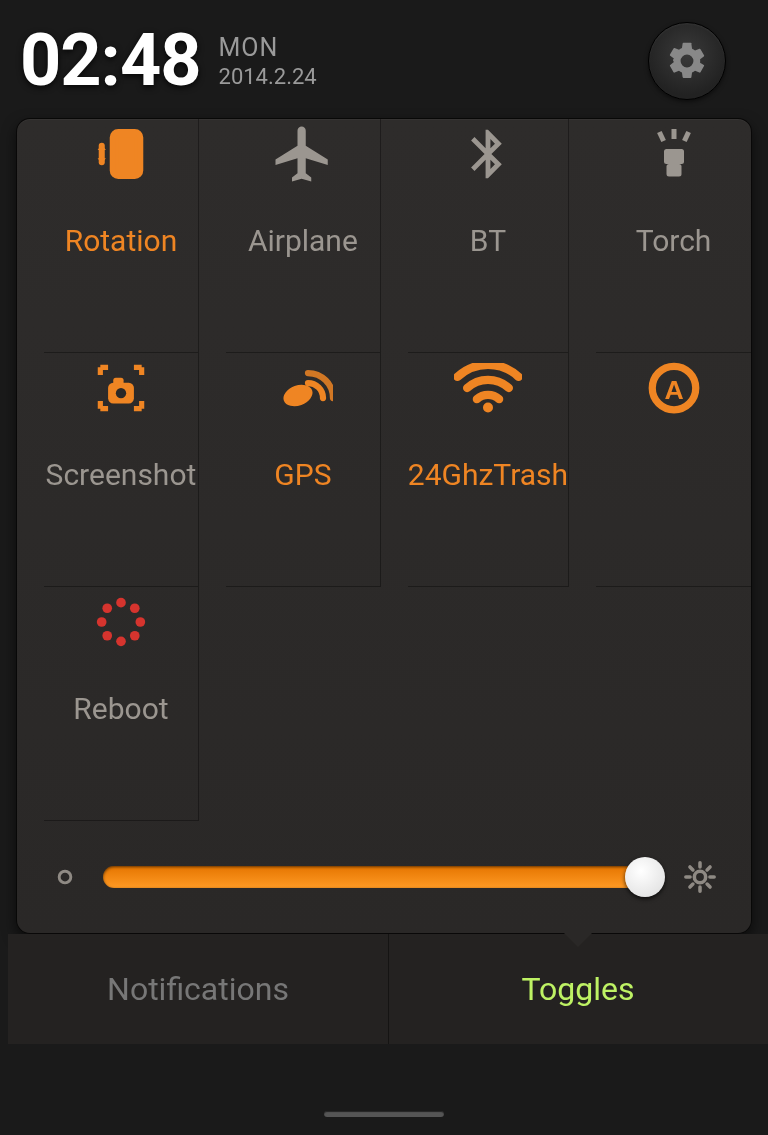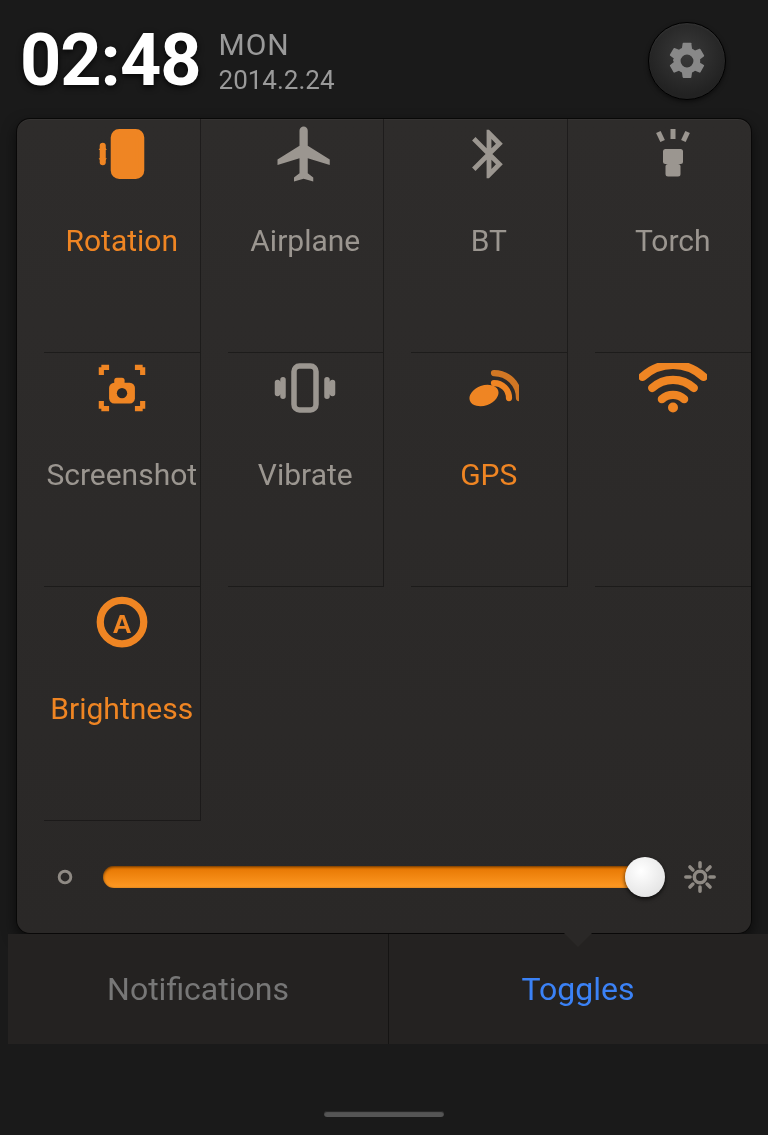--- a/index.html
+++ b/index.html
@@ -23,22 +23,22 @@
     font-weight: 700;
     letter-spacing: -1px;
     text-shadow: 0 2px 6px rgba(0,0,0,0.8);
     line-height: 1;
   }
   .datebox {
     margin-left: 18px;
     color: #9a9a9a;
     line-height: 1.25;
   }
-  .day { font-size: 30px; letter-spacing: 1px; }
-  .date { font-size: 26px; }
+  .day { font-size: 25px; letter-spacing: 1px; }
+  .date { font-size: 22px; }
   .spacer { flex: 1; }
   .settings-btn {
     width: 78px; height: 78px;
     border-radius: 50%;
     background: radial-gradient(circle at 50% 40%, #3a3a3a, #222 70%);
     border: 1px solid #000;
     box-shadow: inset 0 1px 2px rgba(255,255,255,0.06), 0 2px 4px rgba(0,0,0,0.5);
     display:flex; align-items:center; justify-content:center;
   }
   .settings-btn svg { width:44px; height:44px; fill:#888; }
@@ -112,21 +112,21 @@
     position: relative;
     margin-left: 8px;
   }
   .tab {
     flex:1;
     display:flex; align-items:center; justify-content:center;
     font-size: 32px;
     color:#777;
     cursor:pointer;
   }
-  .tab.active { color:#3b82f6; }
+  .tab.active { color:#bef264; }
   .tabs::before {
     content:"";
     position:absolute;
     left:50%; top:0; bottom:0;
     width:1px; background:rgba(0,0,0,0.4);
   }
   .tab-pointer {
     position:absolute;
     width:0;height:0;
     border-left:14px solid transparent;
@@ -215,29 +215,20 @@
         <svg width="62" height="62" viewBox="0 0 24 24" fill="none">
           <path d="M4 4h4M4 4v4M20 4h-4M20 4v4M4 20h4M4 20v-4M20 20h-4M20 20v-4" stroke="#ef8523" stroke-width="2" stroke-dasharray="3 2"></path>
           <rect x="7" y="10" width="10" height="8" rx="2" fill="#ef8523"></rect>
           <circle cx="12" cy="14" r="2" fill="#2a2827"></circle>
           <rect x="9" y="8" width="4" height="3" rx="1" fill="#ef8523"></rect>
         </svg>
       </div>
       <div class="label c-gray">Screenshot</div>
     </div>
 
-    <div class="tile">
-      <div class="icon-wrap iw">
-        <svg width="66" height="66" viewBox="0 0 24 24" fill="none">
-          <rect x="8" y="4" width="8" height="16" rx="2" stroke="#9b9690" stroke-width="2"></rect>
-          <path d="M4 9v6M2 10v4M20 9v6M22 10v4" stroke="#9b9690" stroke-width="2" stroke-linecap="round"></path>
-        </svg>
-      </div>
-      <div class="label c-gray">Vibrate</div>
-    </div>
 
     <div class="tile">
       <div class="icon-wrap iw">
         <svg width="60" height="60" viewBox="0 0 24 24" fill="#ef8523">
           <ellipse cx="10" cy="15" rx="6" ry="4" transform="rotate(-20 10 15)"></ellipse>
           <path d="M14 10a6 6 0 0 1 6 6" stroke="#ef8523" stroke-width="2.5" fill="none" stroke-linecap="round"></path>
           <path d="M14 6a10 10 0 0 1 10 10" stroke="#ef8523" stroke-width="2.5" fill="none" stroke-linecap="round" opacity="0.85"></path>
         </svg>
       </div>
       <div class="label c-orange">GPS</div>
@@ -245,33 +236,50 @@
 
     <div class="tile">
       <div class="icon-wrap iw">
         <svg width="68" height="50" viewBox="0 0 24 18" fill="none">
           <path d="M1 5a16 16 0 0 1 22 0" stroke="#ef8523" stroke-width="3" stroke-linecap="round"></path>
           <path d="M4.5 9a11 11 0 0 1 15 0" stroke="#ef8523" stroke-width="3" stroke-linecap="round"></path>
           <path d="M8 13a6 6 0 0 1 8 0" stroke="#ef8523" stroke-width="3" stroke-linecap="round"></path>
           <circle cx="12" cy="16" r="1.8" fill="#ef8523"></circle>
         </svg>
       </div>
+      <div class="label c-orange">24GhzTrash</div>
     </div>
 
 
     <div class="tile">
       <div class="icon-wrap iw">
         <svg width="58" height="58" viewBox="0 0 24 24" fill="none">
           <circle cx="12" cy="12" r="9" stroke="#ef8523" stroke-width="3"></circle>
           <text x="12" y="16.5" text-anchor="middle" font-size="11" font-weight="bold" fill="#ef8523" font-family="Arial">A</text>
         </svg>
       </div>
-      <div class="label c-orange">Brightness</div>
-    </div>
-
+    </div>
+
+    <div class="tile">
+      <div class="icon-wrap iw">
+        <svg width="58" height="58" viewBox="0 0 24 24">
+          <g fill="#d6342e">
+            <circle cx="12" cy="4" r="2"></circle>
+            <circle cx="17.7" cy="6.3" r="2"></circle>
+            <circle cx="20" cy="12" r="2"></circle>
+            <circle cx="17.7" cy="17.7" r="2"></circle>
+            <circle cx="12" cy="20" r="2"></circle>
+            <circle cx="6.3" cy="17.7" r="2"></circle>
+            <circle cx="4" cy="12" r="2"></circle>
+            <circle cx="6.3" cy="6.3" r="2"></circle>
+          </g>
+        </svg>
+      </div>
+      <div class="label c-gray">Reboot</div>
+    </div>
 
 
   </div>
 
   <div class="slider-row">
     <span class="dim-icon iw">
       <svg width="28" height="28" viewBox="0 0 24 24" fill="none">
           <circle cx="12" cy="12" r="5" stroke="#8f8a84" stroke-width="2.5"></circle>
         </svg>
     </span>

